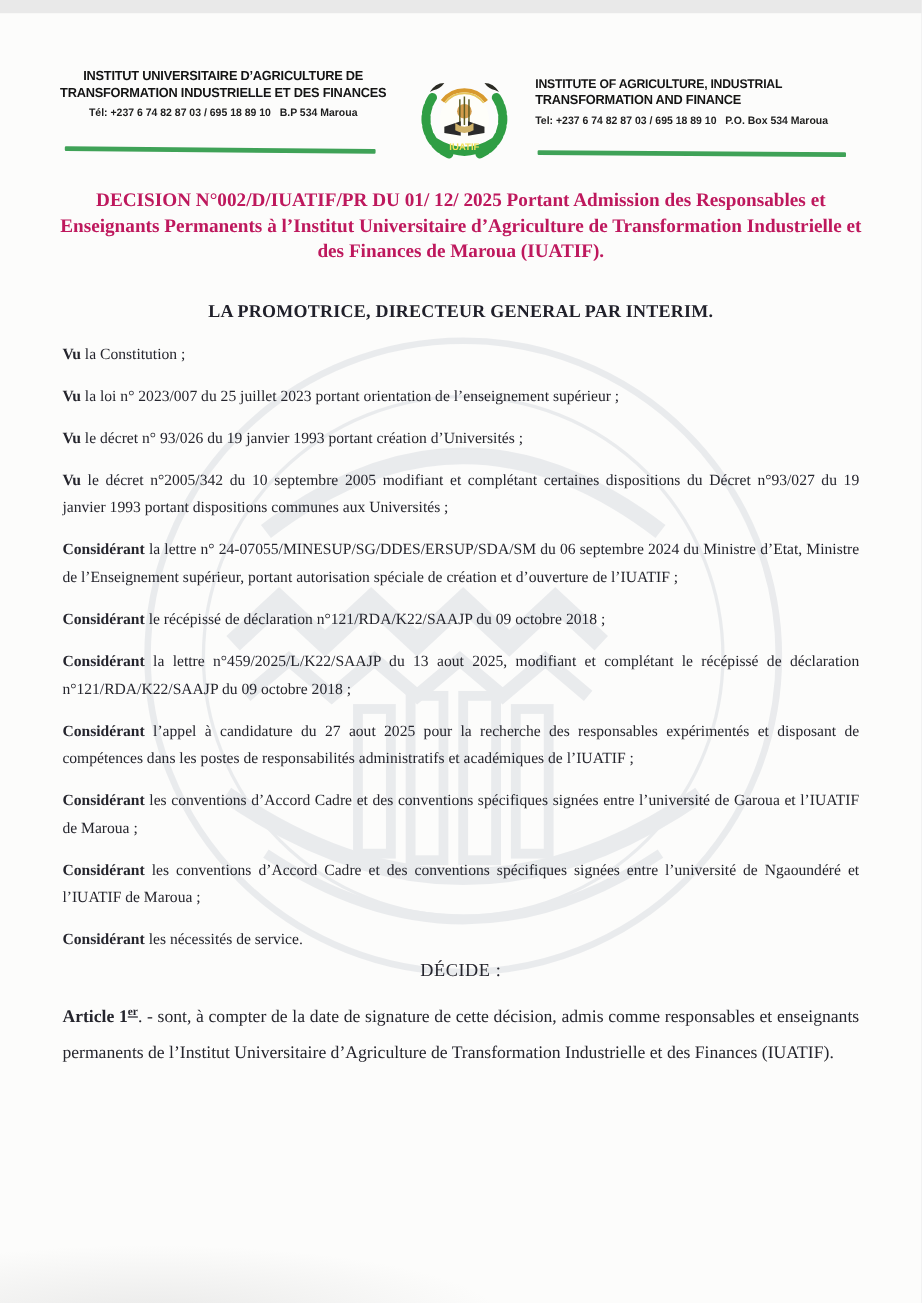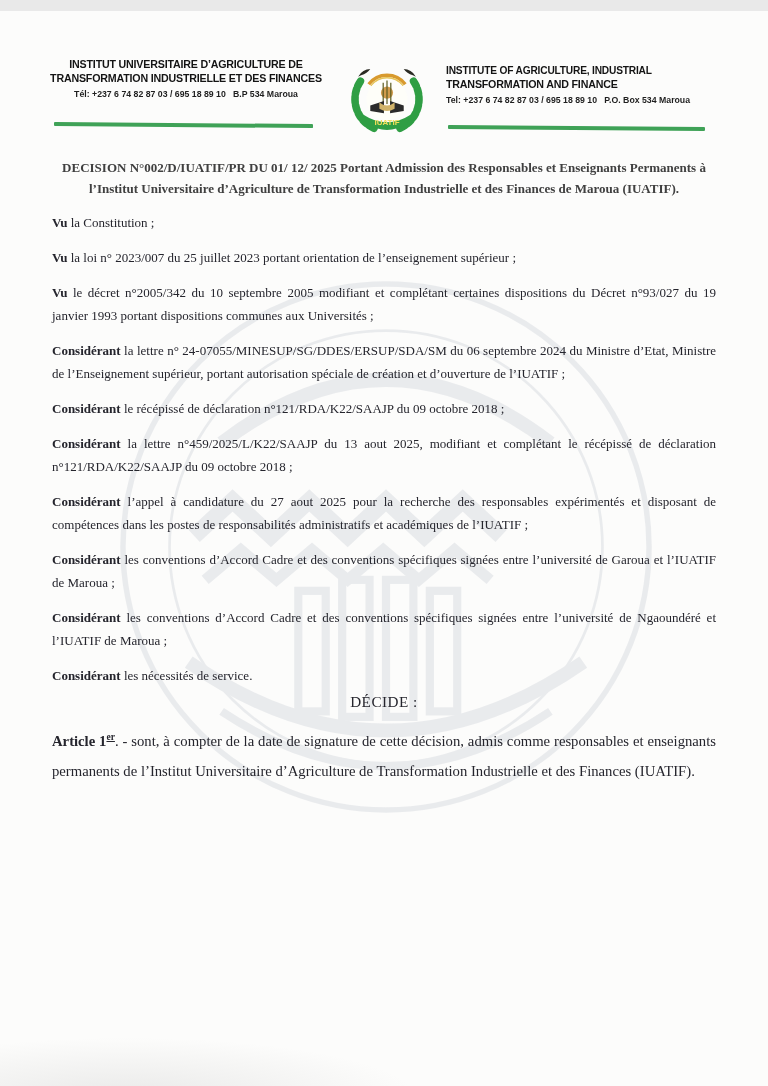--- a/index.html
+++ b/index.html
@@ -45,22 +45,22 @@
   }
   .rule{
     position:absolute;height:4px;background:#3fa257;border-radius:1px;
   }
   .rule-left{left:54px;top:112px;width:259px;transform:rotate(0.5deg);}
   .rule-right{left:448px;top:115px;width:257px;transform:rotate(0.4deg);}
   .lh-logo{position:absolute;left:349px;top:49px;width:76px;height:76px;}
   
   .content{position:absolute;left:52px;top:146px;width:664px;}
   .title{
-    margin:0 -14px;font-size:13px;font-weight:bold;
-    line-height:21px;text-align:center;color:#404040;
+    margin:0 -14px;font-size:16px;font-weight:bold;
+    line-height:21px;text-align:center;color:#be185d;
   }
   .subtitle{
     margin:30px 0 0;font-size:15px;font-weight:bold;
     line-height:21px;text-align:center;letter-spacing:0.2px;color:#20202a;
   }
   .clause{
     margin:12px 0 0;font-size:13px;line-height:23px;
     text-align:justify;
   }
   .clause b{font-weight:bold;}
@@ -134,23 +134,25 @@
       <div class="lh-name">TRANSFORMATION AND FINANCE</div>
       <div class="lh-contact">Tel: +237 6 74 82 87 03 / 695 18 89 10   P.O. Box 534 Maroua</div>
     </div>
 
     <div class="rule rule-left"></div>
     <div class="rule rule-right"></div>
   </header>
 
   <main class="content">
     <h1 class="title">DECISION N°002/D/IUATIF/PR DU 01/ 12/ 2025 Portant Admission des Responsables et Enseignants Permanents à l’Institut Universitaire d’Agriculture de Transformation Industrielle et des Finances de Maroua (IUATIF).</h1>
+    <h2 class="subtitle">LA PROMOTRICE, DIRECTEUR GENERAL PAR INTERIM.</h2>
 
     <p class="clause"><b>Vu</b> <span>la Constitution ;</span></p>
     <p class="clause"><b>Vu</b> <span>la loi n° 2023/007 du 25 juillet 2023 portant orientation de l’enseignement supérieur ;</span></p>
+    <p class="clause"><b>Vu</b> <span>le décret n° 93/026 du 19 janvier 1993 portant création d’Universités ;</span></p>
     <p class="clause"><b>Vu</b> <span>le décret n°2005/342 du 10 septembre 2005 modifiant et complétant certaines dispositions du Décret n°93/027 du 19 janvier 1993 portant dispositions communes aux Universités ;</span></p>
     <p class="clause"><b>Considérant</b> <span>la lettre n° 24-07055/MINESUP/SG/DDES/ERSUP/SDA/SM du 06 septembre 2024 du Ministre d’Etat, Ministre de l’Enseignement supérieur, portant autorisation spéciale de création et d’ouverture de l’IUATIF ;</span></p>
     <p class="clause"><b>Considérant</b> <span>le récépissé de déclaration n°121/RDA/K22/SAAJP du 09 octobre 2018 ;</span></p>
     <p class="clause"><b>Considérant</b> <span>la lettre n°459/2025/L/K22/SAAJP du 13 aout 2025, modifiant et complétant le récépissé de déclaration n°121/RDA/K22/SAAJP du 09 octobre 2018 ;</span></p>
     <p class="clause"><b>Considérant</b> <span>l’appel à candidature du 27 aout 2025 pour la recherche des responsables expérimentés et disposant de compétences dans les postes de responsabilités administratifs et académiques de l’IUATIF ;</span></p>
     <p class="clause"><b>Considérant</b> <span>les conventions d’Accord Cadre et des conventions spécifiques signées entre l’université de Garoua et l’IUATIF de Maroua ;</span></p>
     <p class="clause"><b>Considérant</b> <span>les conventions d’Accord Cadre et des conventions spécifiques signées entre l’université de Ngaoundéré et l’IUATIF de Maroua ;</span></p>
     <p class="clause"><b>Considérant</b> <span>les nécessités de service.</span></p>
 
     <p class="decide">DÉCIDE :</p>

